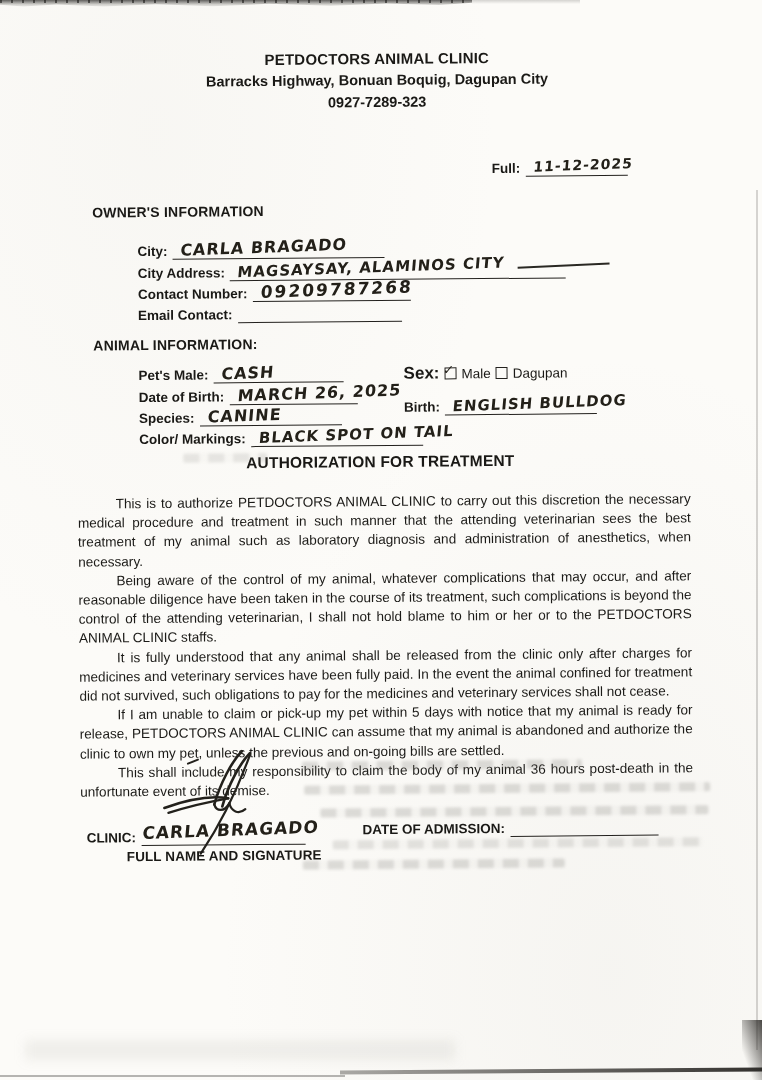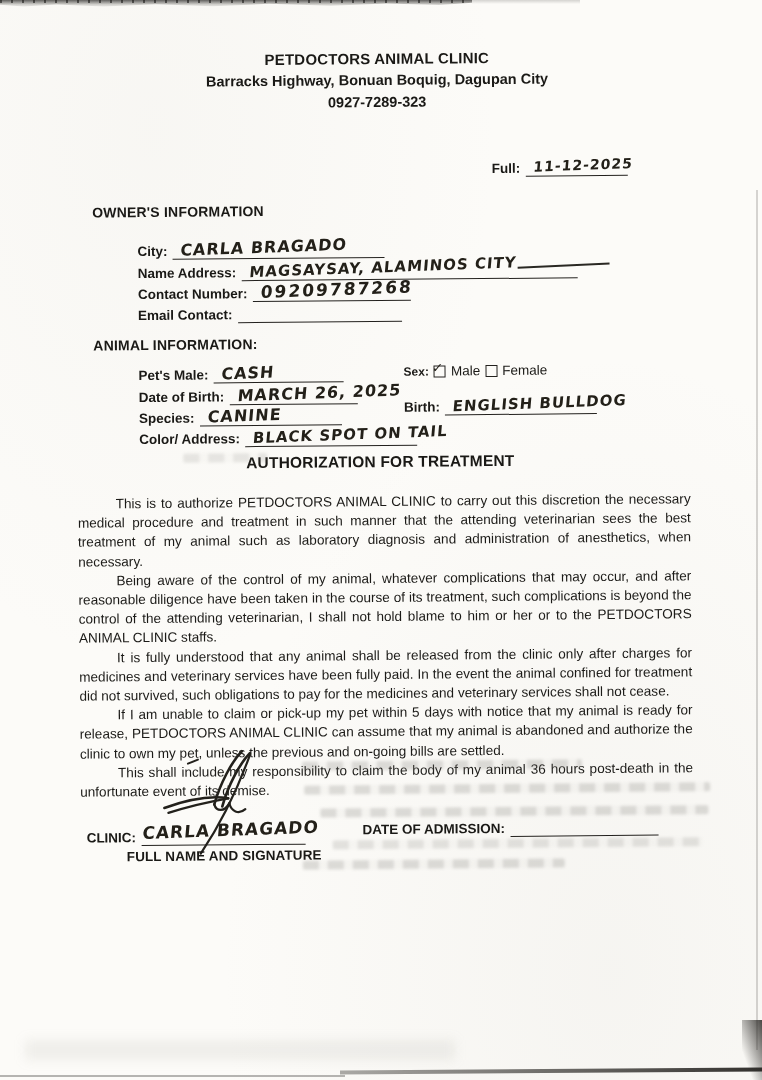--- a/index.html
+++ b/index.html
@@ -47,21 +47,21 @@
   .hw{font-family:"DejaVu Sans", sans-serif;font-weight:600;color:#232019;letter-spacing:1px;
       transform:rotate(-1.6deg) skewX(-7deg);transform-origin:left bottom;display:inline-block;white-space:nowrap;}
   .fill .hw{position:absolute;left:7px;bottom:-1px;font-size:15px;}
 
   .body-text{position:absolute;left:78px;top:492px;width:613px;}
   .body-text p{margin:0;text-indent:38px;text-align:justify;font-size:13.6px;line-height:19.2px;color:#1c1b18;}
 
   .sexgrp{position:absolute;display:flex;align-items:center;gap:5px;}
   .cbx{width:10px;height:10px;border:1.6px solid #23211e;position:relative;flex:0 0 auto;}
   .cbx .hw{position:absolute;left:-3px;top:-6px;font-size:13px;letter-spacing:0;}
-  .sexname{font-size:12px;font-weight:bold;}
+  .sexname{font-size:17px;font-weight:bold;}
   .sexopt{font-size:13.5px;}
 
   .pen-stroke{position:absolute;background:#2a2823;transform-origin:left center;}
   .sig-svg{position:absolute;overflow:visible;}
   .sig-svg path{fill:none;stroke:#23211c;stroke-linecap:round;}
   .caption{position:absolute;font-weight:bold;font-size:13.5px;letter-spacing:.1px;}
 </style>
 </head>
 <body>
 
@@ -91,21 +91,21 @@
 
     <div class="sec-title" style="left:95px;top:202px;">OWNER'S INFORMATION</div>
 
     <div class="frow" style="left:140px;top:240px;">
       <span class="flabel">City:</span>
       <span class="fill" style="width:212px;">
         <span class="hw" style="font-size:16px;">CARLA BRAGADO</span>
       </span>
     </div>
     <div class="frow" style="left:140px;top:262px;">
-      <span class="flabel">Name Address:</span>
+      <span class="flabel">City Address:</span>
       <span class="fill" style="width:336px;">
         <span class="hw" style="font-size:15px;">MAGSAYSAY, ALAMINOS CITY</span>
       </span>
     </div>
 
     <div class="pen-stroke" style="left:520px;top:268px;width:92px;height:2px;transform:rotate(-2.2deg);"></div>
 
     <div class="frow" style="left:140px;top:283px;">
       <span class="flabel">Contact Number:</span>
       <span class="fill" style="width:158px;">
@@ -128,21 +128,21 @@
       </span>
     </div>
 
     <div class="sexgrp" style="left:405px;top:364px;">
       <span class="sexname">Sex:</span>
       <span class="cbx">
         <span class="hw">✓</span>
       </span>
       <span class="sexopt">Male</span>
       <span class="cbx"></span>
-      <span class="sexopt">Female</span>
+      <span class="sexopt">Dagupan</span>
     </div>
 
     <div class="frow" style="left:140px;top:386px;">
       <span class="flabel">Date of Birth:</span>
       <span class="fill" style="width:128px;">
         <span class="hw" style="font-size:16px;">MARCH 26, 2025</span>
       </span>
     </div>
 
     <div class="frow" style="left:140px;top:407px;">
@@ -153,21 +153,21 @@
     </div>
 
     <div class="frow" style="left:405px;top:398px;">
       <span class="flabel">Birth:</span>
       <span class="fill" style="width:152px;">
         <span class="hw" style="font-size:15px;">ENGLISH BULLDOG</span>
       </span>
     </div>
 
     <div class="frow" style="left:140px;top:428px;">
-      <span class="flabel">Color/ Address:</span>
+      <span class="flabel">Color/ Markings:</span>
       <span class="fill" style="width:172px;">
         <span class="hw" style="font-size:15px;">BLACK SPOT ON TAIL</span>
       </span>
     </div>
 
     <div class="auth-title">AUTHORIZATION FOR TREATMENT</div>
     <div class="body-text">
       <p>This is to authorize PETDOCTORS ANIMAL CLINIC to carry out this discretion the necessary medical procedure and treatment in such manner that the attending veterinarian sees the best treatment of my animal such as laboratory diagnosis and administration of anesthetics, when necessary.</p>
       <p>Being aware of the control of my animal, whatever complications that may occur, and after reasonable diligence have been taken in the course of its treatment, such complications is beyond the control of the attending veterinarian, I shall not hold blame to him or her or to the PETDOCTORS ANIMAL CLINIC staffs.</p>
       <p>It is fully understood that any animal shall be released from the clinic only after charges for medicines and veterinary services have been fully paid. In the event the animal confined for treatment did not survived, such obligations to pay for the medicines and veterinary services shall not cease.</p>

